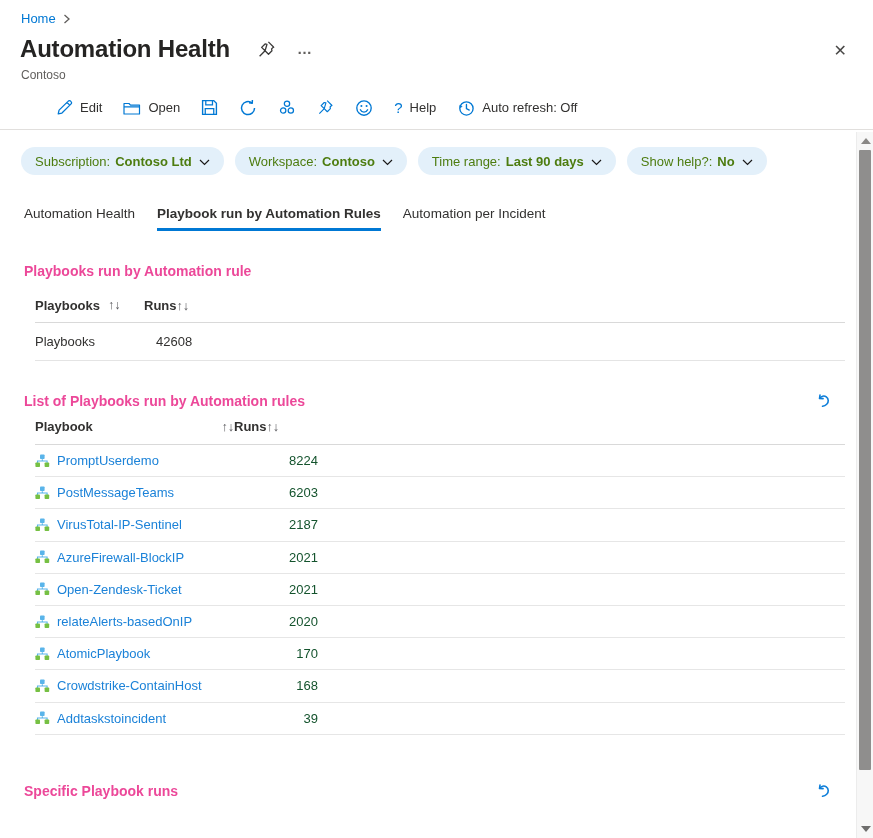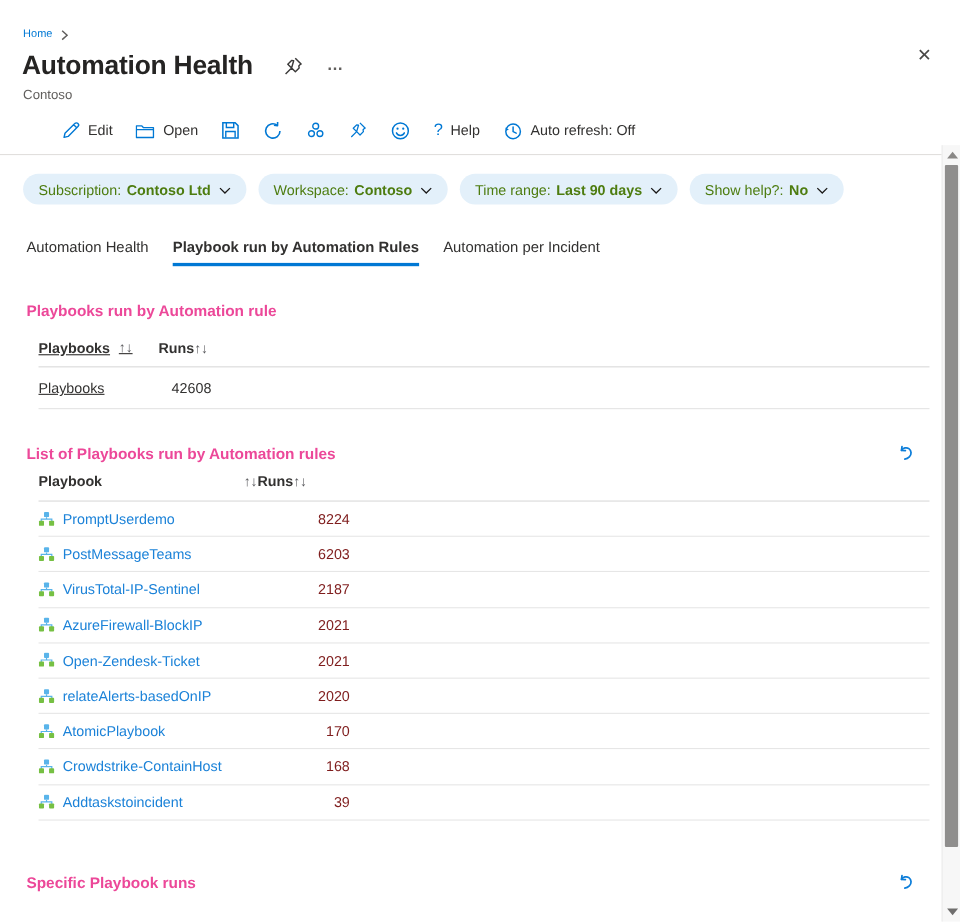--- a/index.html
+++ b/index.html
@@ -5,21 +5,21 @@
   * { box-sizing: border-box; }
   html,body { margin:0; padding:0; }
   body {
     width:873px; height:838px; position:relative; overflow:hidden;
     background:#ffffff; color:#323130;
     font-family:"Liberation Sans", sans-serif; font-size:13px;
   }
   a { text-decoration:none; cursor:pointer; }
 
   
-  .breadcrumb { padding:26px 0 0 21px; font-size:10px; display:flex; align-items:center; gap:7px; }
+  .breadcrumb { padding:11px 0 0 21px; font-size:13px; display:flex; align-items:center; gap:7px; }
   .breadcrumb a { color:#0078d4; }
   .crumb-chev { display:inline-flex; margin-top:1px; }
 
   .title-row { display:flex; align-items:center; padding:9px 20px 0 20px; }
   .page-title { font-size:24px; font-weight:700; color:#252423; margin:0; letter-spacing:-0.2px; }
   .title-pin { margin-left:27px; display:inline-flex; cursor:pointer; }
   .title-more { margin-left:21px; color:#605e5c; font-size:15px; font-weight:700; letter-spacing:1px; cursor:pointer; line-height:10px; }
   .close-btn { position:absolute; top:43px; right:26px; font-size:16px; color:#494847; cursor:pointer; line-height:16px; }
 
   .subtitle { padding:5px 0 0 21px; font-size:12px; color:#605e5c; }
@@ -47,34 +47,34 @@
   .tab.selected { font-weight:700; border-bottom-color:#0078d4; }
 
   .section-head { display:flex; justify-content:space-between; align-items:center; margin:32px 24px 0 24px; }
   .section-title { font-size:14px; font-weight:700; color:#ec4899; }
   .refresh-link { display:inline-flex; cursor:pointer; }
 
   .table { margin:0 11px 0 35px; }
   .thead { display:flex; font-weight:700; font-size:13px; color:#323130; padding:10px 0 9px 0; border-bottom:1px solid #d9d9d9; }
   .sort { font-weight:400; color:#5a5a5e; font-size:12.5px; }
   .t1 { margin-top:9px; }
-  .t1 .c1 { width:109px; display:flex; gap:8px;text-decoration:underline; }
+  .t1 .c1 { width:109px; display:flex; gap:8px; }
   .t1 .c2 { width:120px; }
   .t1 .trow { display:flex; padding:11px 0; border-bottom:1px solid #e4e4e4; font-size:13px; }
   .t1 .trow .c2 { padding-left:12px; }
 
   .t2 { margin-top:1px; }
   .t2 .c1 { width:199px; display:flex; justify-content:space-between; align-items:center; }
   .t2 .c2 { width:50px; }
   .t2 .thead { padding:9px 0 10px 0; }
   .pb-row { display:flex; align-items:center; height:32.2px; border-bottom:1px solid #e6e6e6; font-size:13px; }
   .pb-name { width:233px; display:flex; align-items:center; gap:7px; }
   .pb-name svg { flex:0 0 auto; }
   .pb-name a { color:#1b82d8; }
-  .pb-runs { width:50px; text-align:right; color:#7f1d1d; }
+  .pb-runs { width:50px; text-align:right; color:#14532d; }
 
   .bottom-section { margin-top:48px; }
 
   
   .scrollbar {
     position:absolute; top:132px; right:0; width:17px; height:706px;
     background:#f7f7f7; border-left:1px solid #ececec;
   }
   .sb-arrow { position:absolute; left:4px; width:0; height:0; cursor:pointer; }
   .sb-up { top:6px; border-left:5px solid transparent; border-right:5px solid transparent; border-bottom:6px solid #8a8886; }

